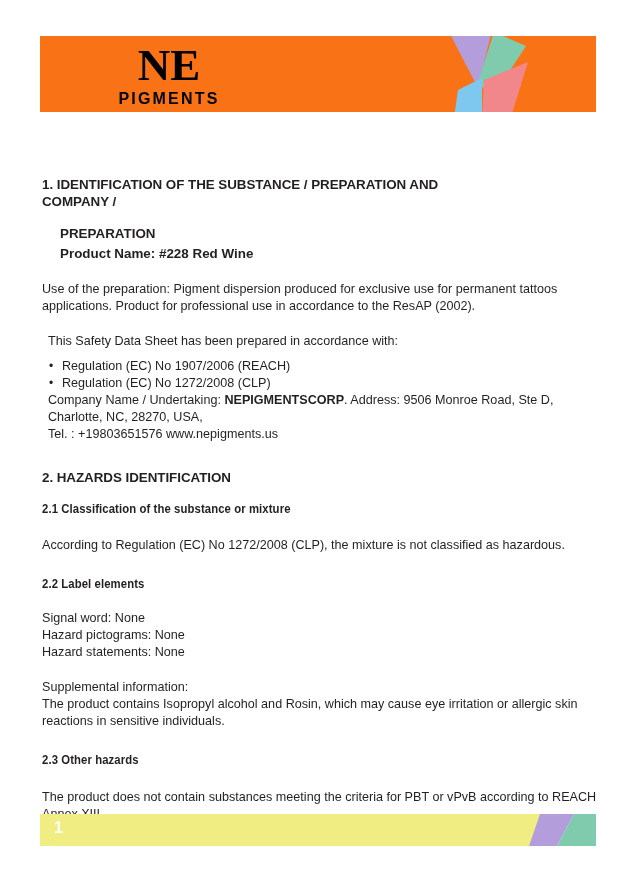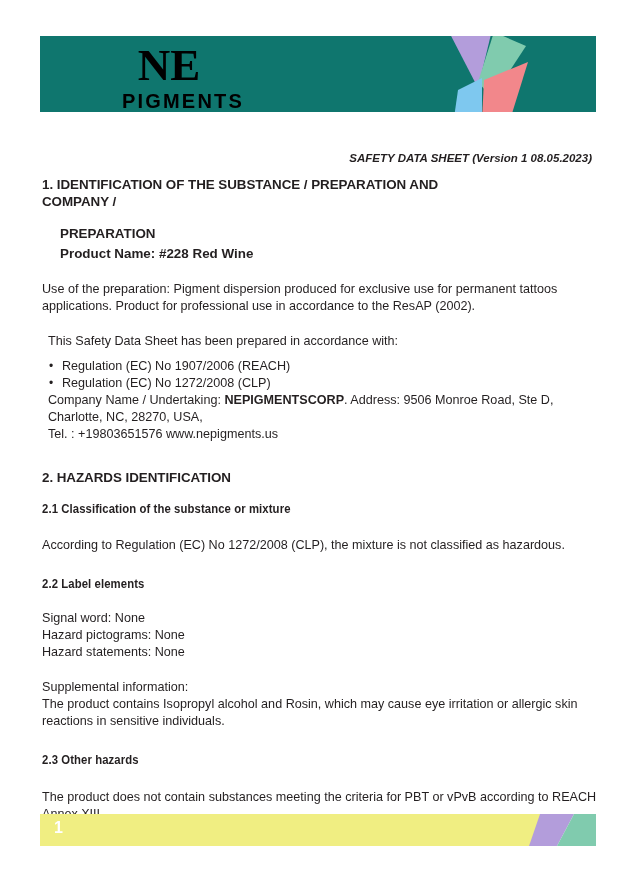--- a/index.html
+++ b/index.html
@@ -22,21 +22,21 @@
     background: #ffffff;
   }
 
   
   .header-banner {
     position: absolute;
     left: 40px;
     top: 36px;
     width: 556px;
     height: 76px;
-    background: #0f766e;
+    background: #f97316;
     overflow: hidden;
   }
   .logo-wordmark {
     position: absolute;
     left: 54px;
     top: 6px;
     width: 150px;
     text-align: center;
     line-height: 1;
   }
@@ -45,26 +45,25 @@
     font-weight: 700;
     font-size: 45px;
     letter-spacing: 0px;
     color: #000000;
     display: block;
     line-height: 1.05;
   }
   .logo-pigments {
     font-family: "Liberation Sans", sans-serif;
     font-weight: 700;
-    font-size: 20px;
+    font-size: 16px;
     letter-spacing: 2.2px;
     color: #000000;
     display: block;
     margin-top: 2px;
-    text-align: right;
   }
   .logo-mark {
     position: absolute;
     right: 58px;
     top: 0px;
     width: 90px;
     height: 76px;
   }
 
   
@@ -184,21 +183,20 @@
       <span class="logo-pigments">PIGMENTS</span>
     </div>
     <svg class="logo-mark" viewBox="0 0 90 76" preserveAspectRatio="none">
       <polygon points="0,-6 44,-6 30,52" fill="#b39ddb"></polygon>
       <polygon points="46,-4 78,10 44,62 30,46" fill="#80cbae"></polygon>
       <polygon points="10,54 34,42 34,82 6,82" fill="#7ec8ef"></polygon>
       <polygon points="36,44 80,26 62,84 34,84" fill="#f2878b"></polygon>
     </svg>
   </div>
 
-  <div class="doc-meta">SAFETY DATA SHEET (Version 1 08.05.2023)</div>
 
   <div class="content">
 
     <h1 class="h1">1. IDENTIFICATION OF THE SUBSTANCE / PREPARATION AND COMPANY /</h1>
     <div class="sp-14"></div>
     <div class="h-indent">PREPARATION</div>
     <div class="h-indent">Product Name: #228 Red Wine</div>
 
     <div class="sp-18"></div>
     <p class="body">Use of the preparation: Pigment dispersion produced for exclusive use for permanent tattoos applications. Product for professional use in accordance to the ResAP (2002).</p>

